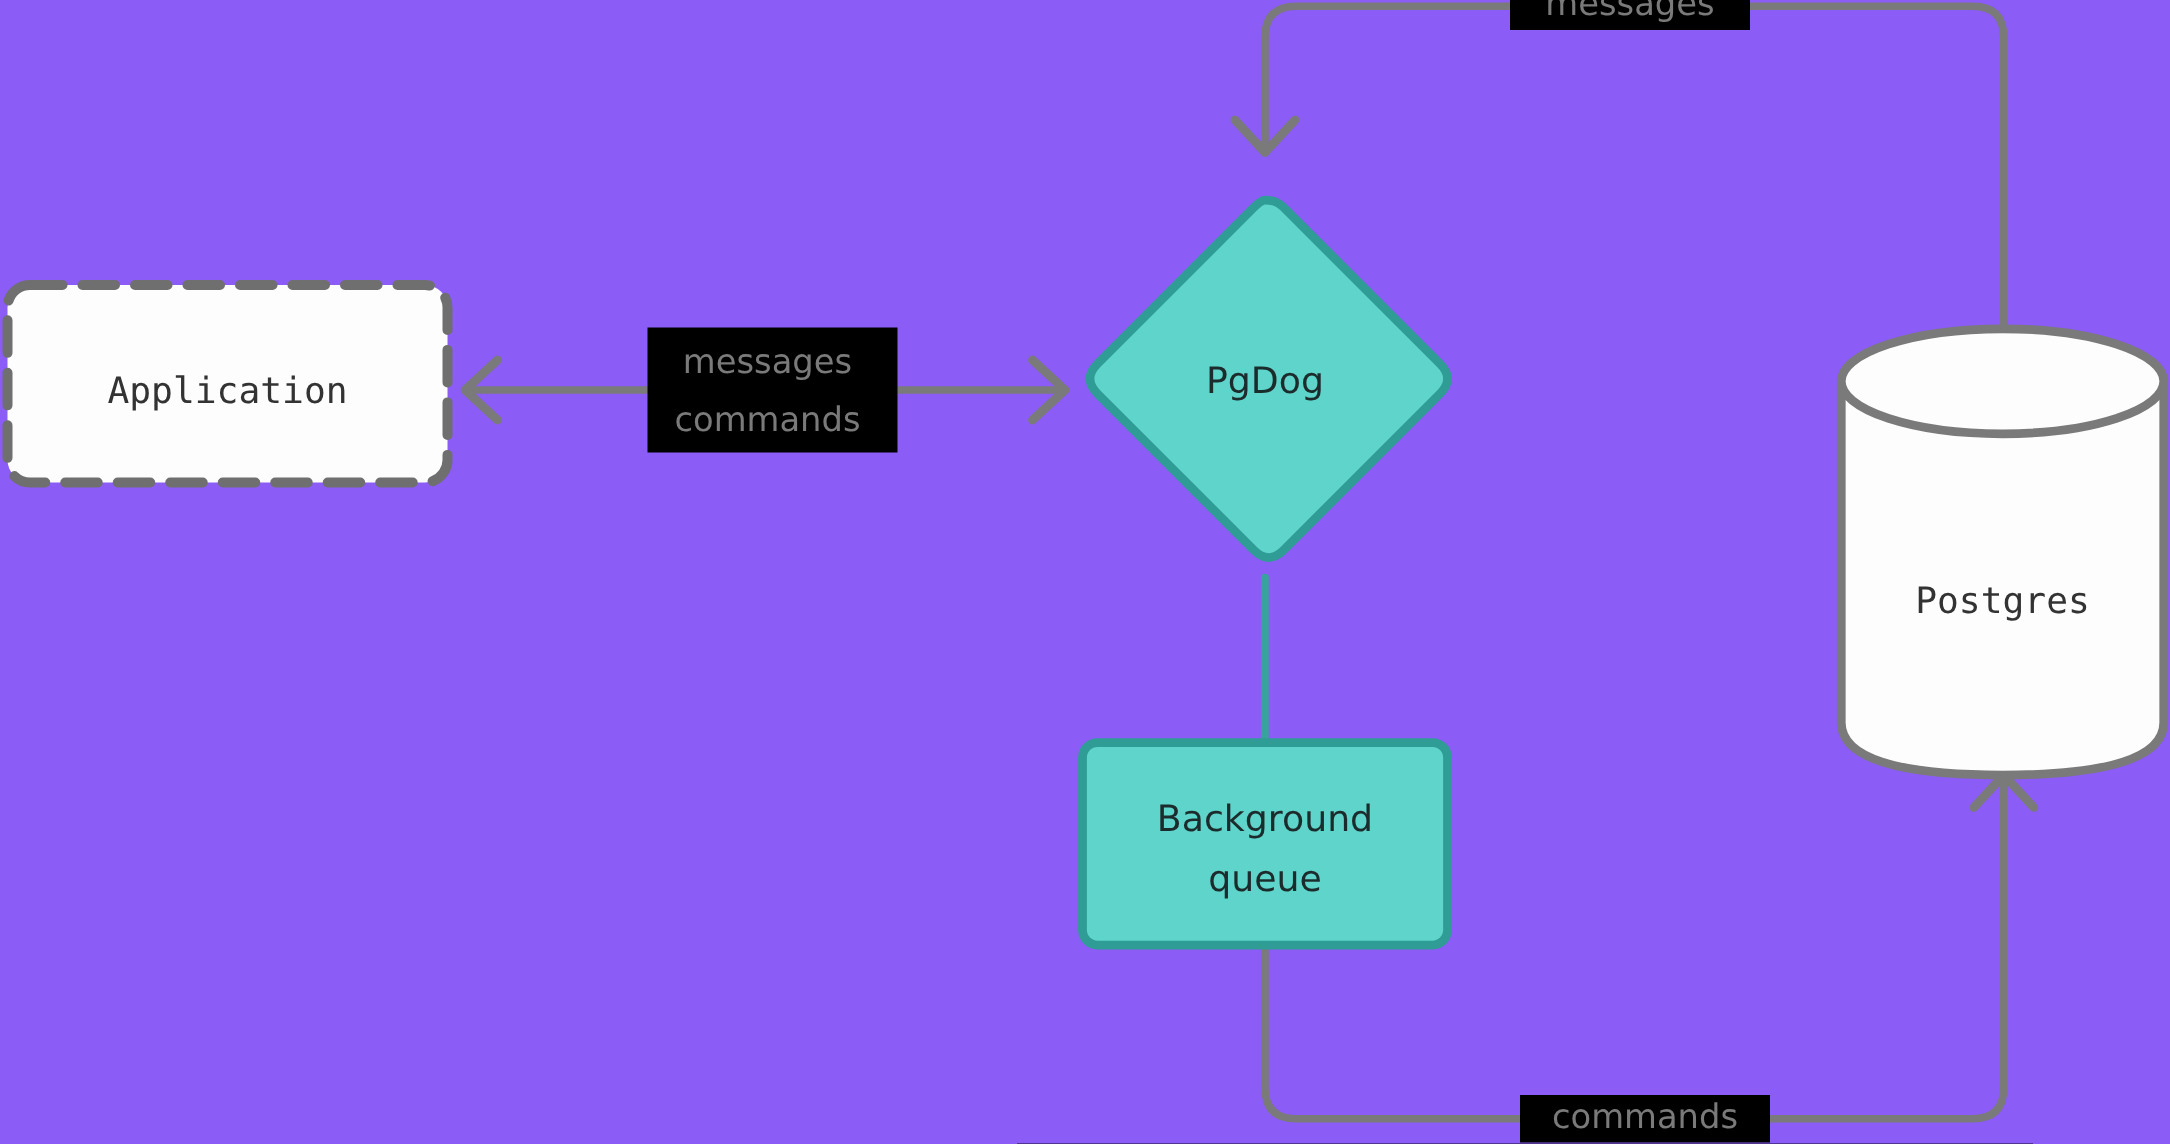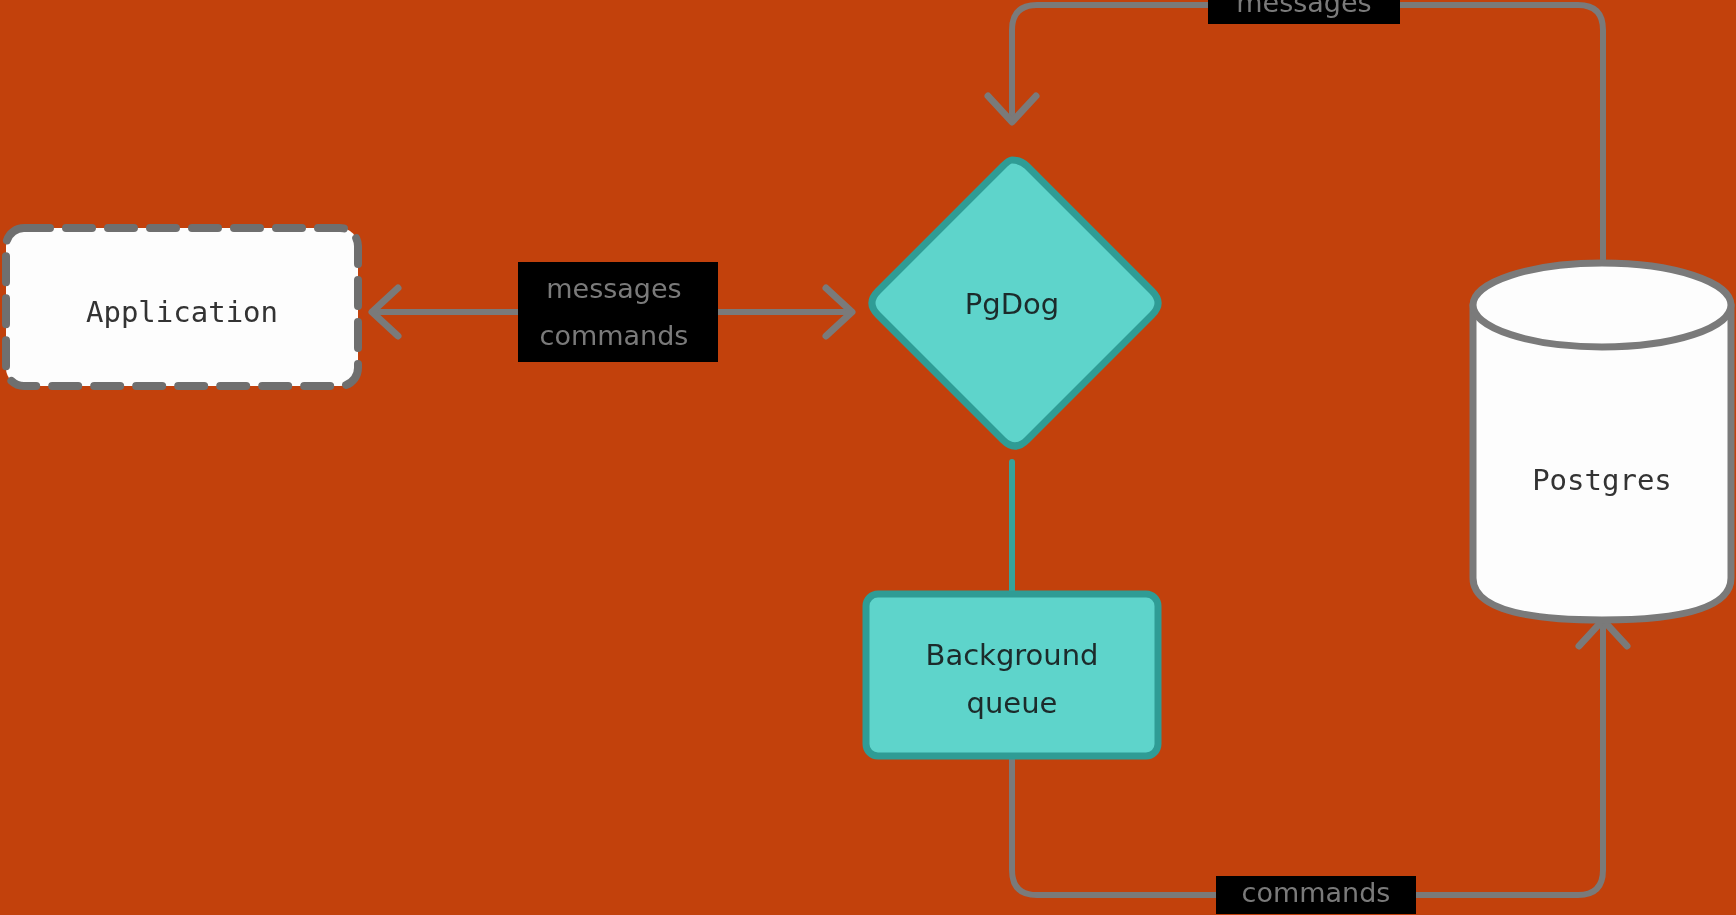--- a/index.html
+++ b/index.html
@@ -4,21 +4,21 @@
 <style>
   html, body {
     margin: 0;
     padding: 0;
     background: #000000;
   }
   #diagram-root {
     position: relative;
     width: 1736px;
     height: 915px;
-    background: #c2410c;
+    background: #8b5cf6;
     overflow: hidden;
     font-family: "DejaVu Sans Mono", monospace;
   }
   svg.layer {
     position: absolute;
     top: 0;
     left: 0;
     width: 1736px;
     height: 915px;
   }

